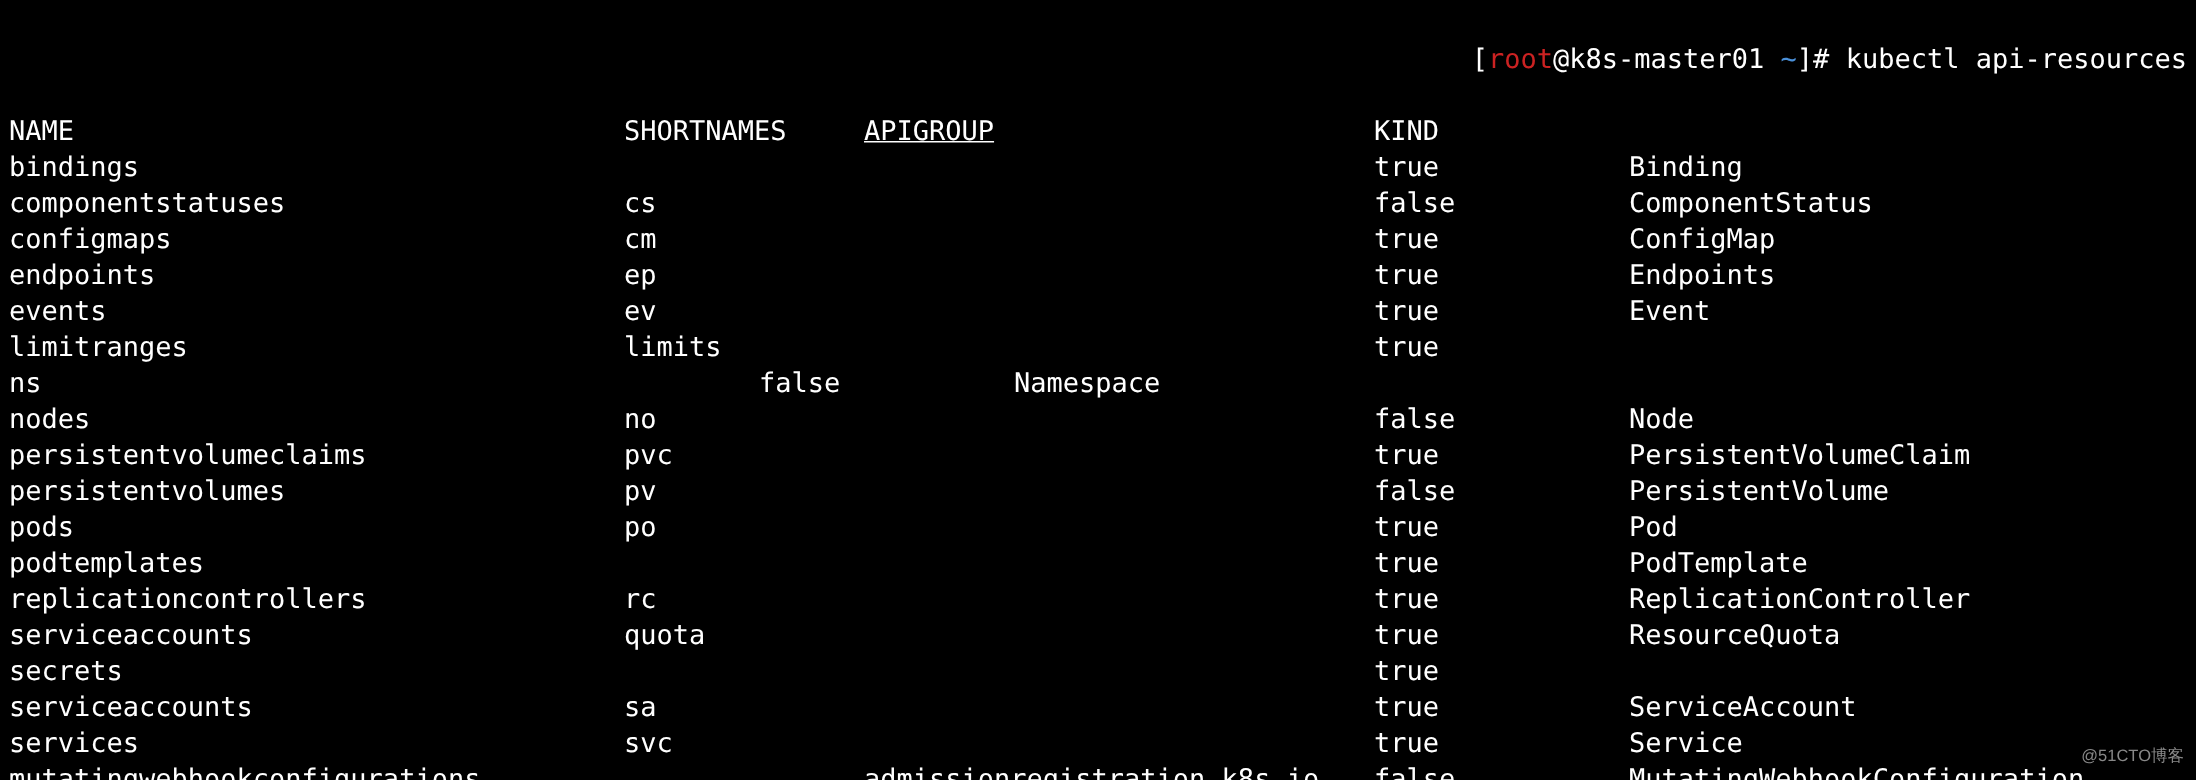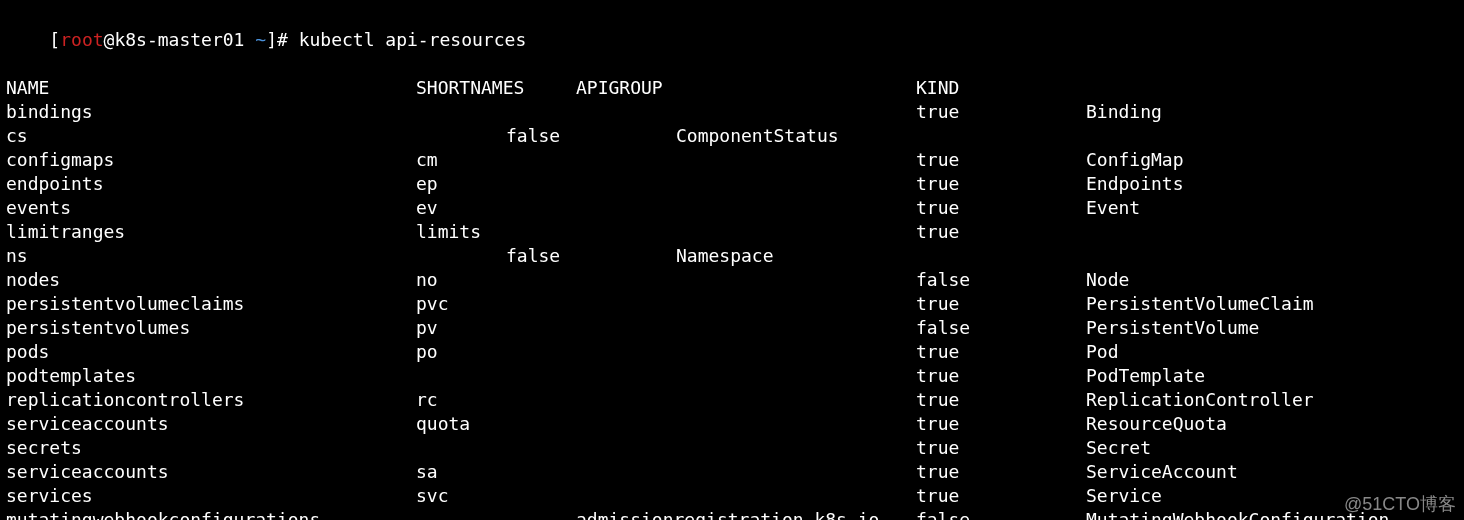--- a/index.html
+++ b/index.html
@@ -14,41 +14,42 @@
       font-size: 18px;
       line-height: 24px;
       width: 1464px;
       height: 520px;
       overflow: hidden;
       position: relative;
       padding: 4px 6px;
     }
     .prompt-line {
       white-space: pre;
+      text-align: right;
     }
     .bracket { color: #ffffff; }
     .user-root { color: #cc2222; }
     .at-host { color: #ffffff; }
     .tilde { color: #4a90d9; }
     .prompt-hash { color: #ffffff; }
     .command { color: #ffffff; }
     .row {
       display: flex;
       white-space: pre;
     }
     .col-name      { width: 410px; min-width: 410px; }
     .col-short     { width: 160px; min-width: 160px; }
-    .col-apigroup  { width: 340px; min-width: 340px; }
+    .col-apigroup  { width: 340px; min-width: 340px; text-decoration: underline; }
     .col-namespaced{ width: 170px; min-width: 170px; }
     .col-kind      { flex: 1; }
     .watermark {
       position: absolute;
       bottom: 4px;
       right: 8px;
-      font-size: 18px;
+      font-size: 11px;
       color: #888888;
       font-family: sans-serif;
     }
   </style>
 </head>
 <body>
 
 <div class="terminal">
   <div class="prompt-line">
     <span class="bracket">[</span><span class="user-root">root</span><span class="at-host">@k8s-master01 </span><span class="tilde">~</span><span class="prompt-hash">]# </span><span class="command">kubectl api-resources</span>
@@ -56,33 +57,33 @@
 
   <div class="row">
     <span class="col-name">NAME</span>
     <span class="col-short">SHORTNAMES</span>
     <span class="col-apigroup">APIGROUP</span>
     <span class="col-kind">KIND</span>
   </div>
 
   <div id="rows-container">
       <div class="row"><span class="col-name">bindings</span><span class="col-short"></span><span class="col-apigroup"></span><span class="col-namespaced">true</span><span class="col-kind">Binding</span></div>
-      <div class="row"><span class="col-short">cs</span><span class="col-apigroup"></span><span class="col-namespaced">false</span><span class="col-kind">ComponentStatus</span></div>
+      <div class="row"><span class="col-name">componentstatuses</span><span class="col-short">cs</span><span class="col-apigroup"></span><span class="col-namespaced">false</span><span class="col-kind">ComponentStatus</span></div>
       <div class="row"><span class="col-name">configmaps</span><span class="col-short">cm</span><span class="col-apigroup"></span><span class="col-namespaced">true</span><span class="col-kind">ConfigMap</span></div>
       <div class="row"><span class="col-name">endpoints</span><span class="col-short">ep</span><span class="col-apigroup"></span><span class="col-namespaced">true</span><span class="col-kind">Endpoints</span></div>
       <div class="row"><span class="col-name">events</span><span class="col-short">ev</span><span class="col-apigroup"></span><span class="col-namespaced">true</span><span class="col-kind">Event</span></div>
       <div class="row"><span class="col-name">limitranges</span><span class="col-short">limits</span><span class="col-apigroup"></span><span class="col-namespaced">true</span></div>
       <div class="row"><span class="col-short">ns</span><span class="col-apigroup"></span><span class="col-namespaced">false</span><span class="col-kind">Namespace</span></div>
       <div class="row"><span class="col-name">nodes</span><span class="col-short">no</span><span class="col-apigroup"></span><span class="col-namespaced">false</span><span class="col-kind">Node</span></div>
       <div class="row"><span class="col-name">persistentvolumeclaims</span><span class="col-short">pvc</span><span class="col-apigroup"></span><span class="col-namespaced">true</span><span class="col-kind">PersistentVolumeClaim</span></div>
       <div class="row"><span class="col-name">persistentvolumes</span><span class="col-short">pv</span><span class="col-apigroup"></span><span class="col-namespaced">false</span><span class="col-kind">PersistentVolume</span></div>
       <div class="row"><span class="col-name">pods</span><span class="col-short">po</span><span class="col-apigroup"></span><span class="col-namespaced">true</span><span class="col-kind">Pod</span></div>
       <div class="row"><span class="col-name">podtemplates</span><span class="col-short"></span><span class="col-apigroup"></span><span class="col-namespaced">true</span><span class="col-kind">PodTemplate</span></div>
       <div class="row"><span class="col-name">replicationcontrollers</span><span class="col-short">rc</span><span class="col-apigroup"></span><span class="col-namespaced">true</span><span class="col-kind">ReplicationController</span></div>
       <div class="row"><span class="col-name">serviceaccounts</span><span class="col-short">quota</span><span class="col-apigroup"></span><span class="col-namespaced">true</span><span class="col-kind">ResourceQuota</span></div>
-      <div class="row"><span class="col-name">secrets</span><span class="col-short"></span><span class="col-apigroup"></span><span class="col-namespaced">true</span><span class="col-kind">Secret</span></div>
+      <div class="row"><span class="col-name">secrets</span><span class="col-short"></span><span class="col-apigroup"></span><span class="col-namespaced">true</span></div>
       <div class="row"><span class="col-name">serviceaccounts</span><span class="col-short">sa</span><span class="col-apigroup"></span><span class="col-namespaced">true</span><span class="col-kind">ServiceAccount</span></div>
       <div class="row"><span class="col-name">services</span><span class="col-short">svc</span><span class="col-apigroup"></span><span class="col-namespaced">true</span><span class="col-kind">Service</span></div>
       <div class="row"><span class="col-name">mutatingwebhookconfigurations</span><span class="col-short"></span><span class="col-apigroup">admissionregistration.k8s.io</span><span class="col-namespaced">false</span><span class="col-kind">MutatingWebhookConfiguration</span></div>
     </div>
 </div>
 
 <div class="watermark">@51CTO博客</div>
 
 </body></html>

